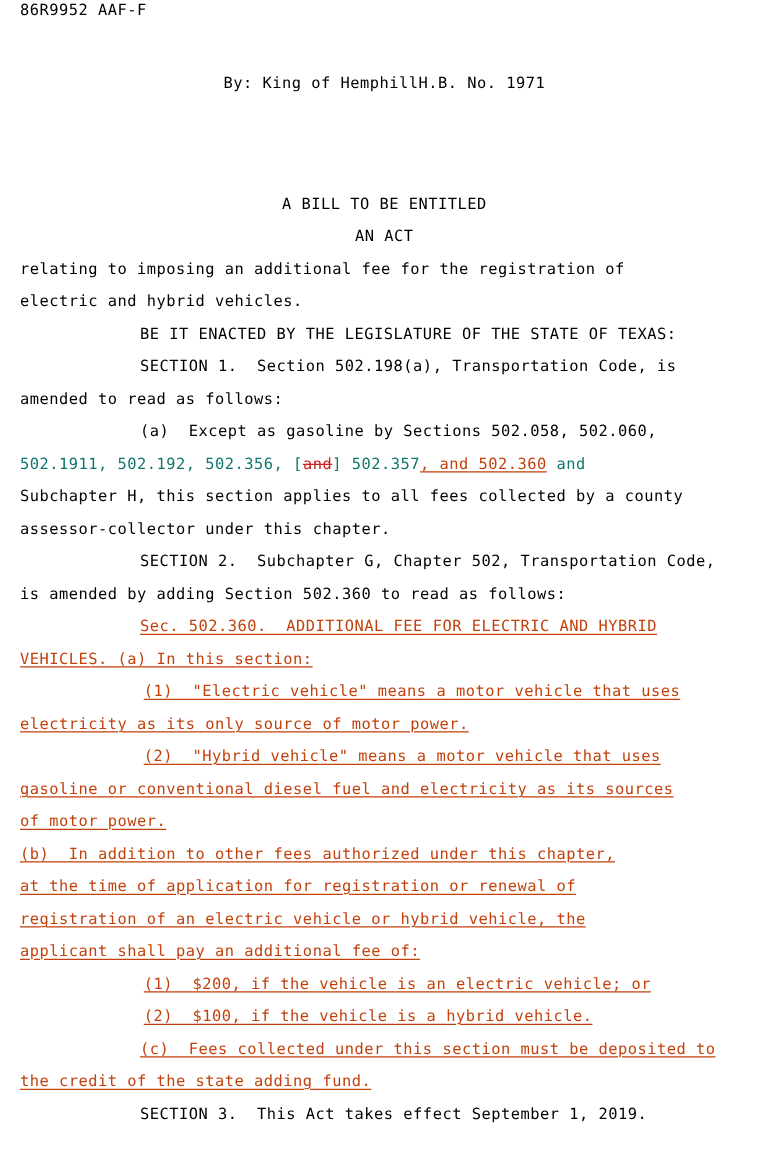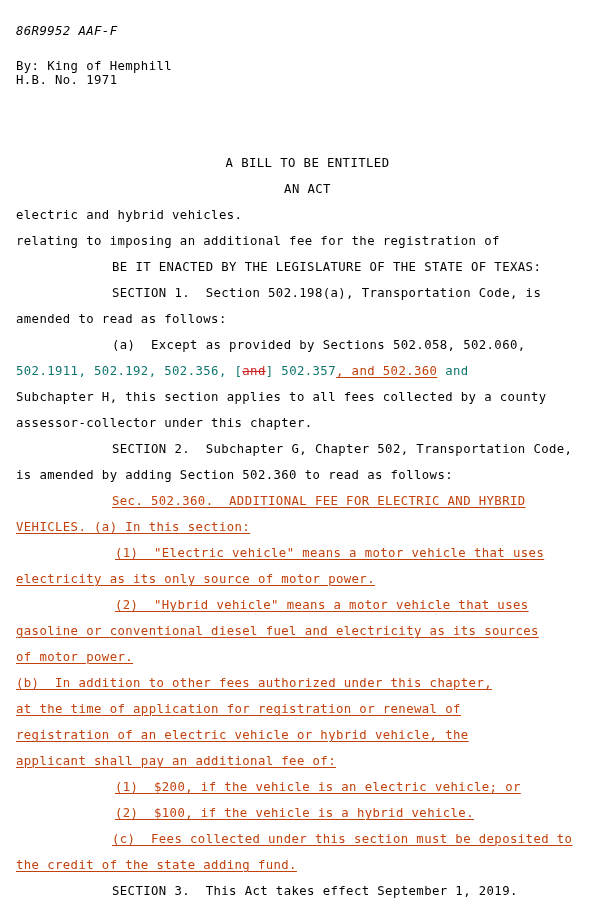--- a/index.html
+++ b/index.html
@@ -23,35 +23,33 @@
     width: 615px;
     height: 919px;
     padding: 0;
     box-sizing: border-box;
   }
 
   
   .doc-code {
     position: absolute;
     left: 16px;
-    top: 24px;
+    top: 1px;
     letter-spacing: 0.4px;
     white-space: pre;
-    font-style: italic;
   }
   .byline-row {
     position: absolute;
     left: 16px;
     top: 59px;
     width: 583px;
     display: flex;
     justify-content: center;
     white-space: pre;
     letter-spacing: 0.4px;
-    flex-direction: column;
   }
 
   
   .body-block {
     position: absolute;
     left: 0;
     top: 150px;
     width: 615px;
   }
 
@@ -97,29 +95,29 @@
   <div class="byline-row">
     <span>By: King of Hemphill</span>
     <span>H.B. No. 1971</span>
   </div>
 
   <div class="body-block">
 
     <div class="ln center">A BILL TO BE ENTITLED</div>
     <div class="ln center">AN ACT</div>
 
+    <div class="ln ind-flush">relating to imposing an additional fee for the registration of</div>
     <div class="ln ind-flush">electric and hybrid vehicles.</div>
-    <div class="ln ind-flush">relating to imposing an additional fee for the registration of</div>
 
     <div class="ln ind-para">BE IT ENACTED BY THE LEGISLATURE OF THE STATE OF TEXAS:</div>
 
     <div class="ln ind-para">SECTION 1.  Section 502.198(a), Transportation Code, is</div>
     <div class="ln ind-flush">amended to read as follows:</div>
 
-    <div class="ln ind-para">(a)  Except as provided by Sections 502.058, 502.060,</div>
+    <div class="ln ind-para">(a)  Except as gasoline by Sections 502.058, 502.060,</div>
 
     <div class="ln ind-flush"><span class="plain">502.1911, 502.192, 502.356, [</span><span class="deleted">and</span><span class="plain">] 502.357</span><span class="added">, and 502.360</span><span class="plain"> and</span></div>
 
     <div class="ln ind-flush">Subchapter H, this section applies to all fees collected by a county</div>
     <div class="ln ind-flush">assessor-collector under this chapter.</div>
 
     <div class="ln ind-para">SECTION 2.  Subchapter G, Chapter 502, Transportation Code,</div>
     <div class="ln ind-flush">is amended by adding Section 502.360 to read as follows:</div>
 
     <div class="ln ind-para added">Sec. 502.360.  ADDITIONAL FEE FOR ELECTRIC AND HYBRID</div>

